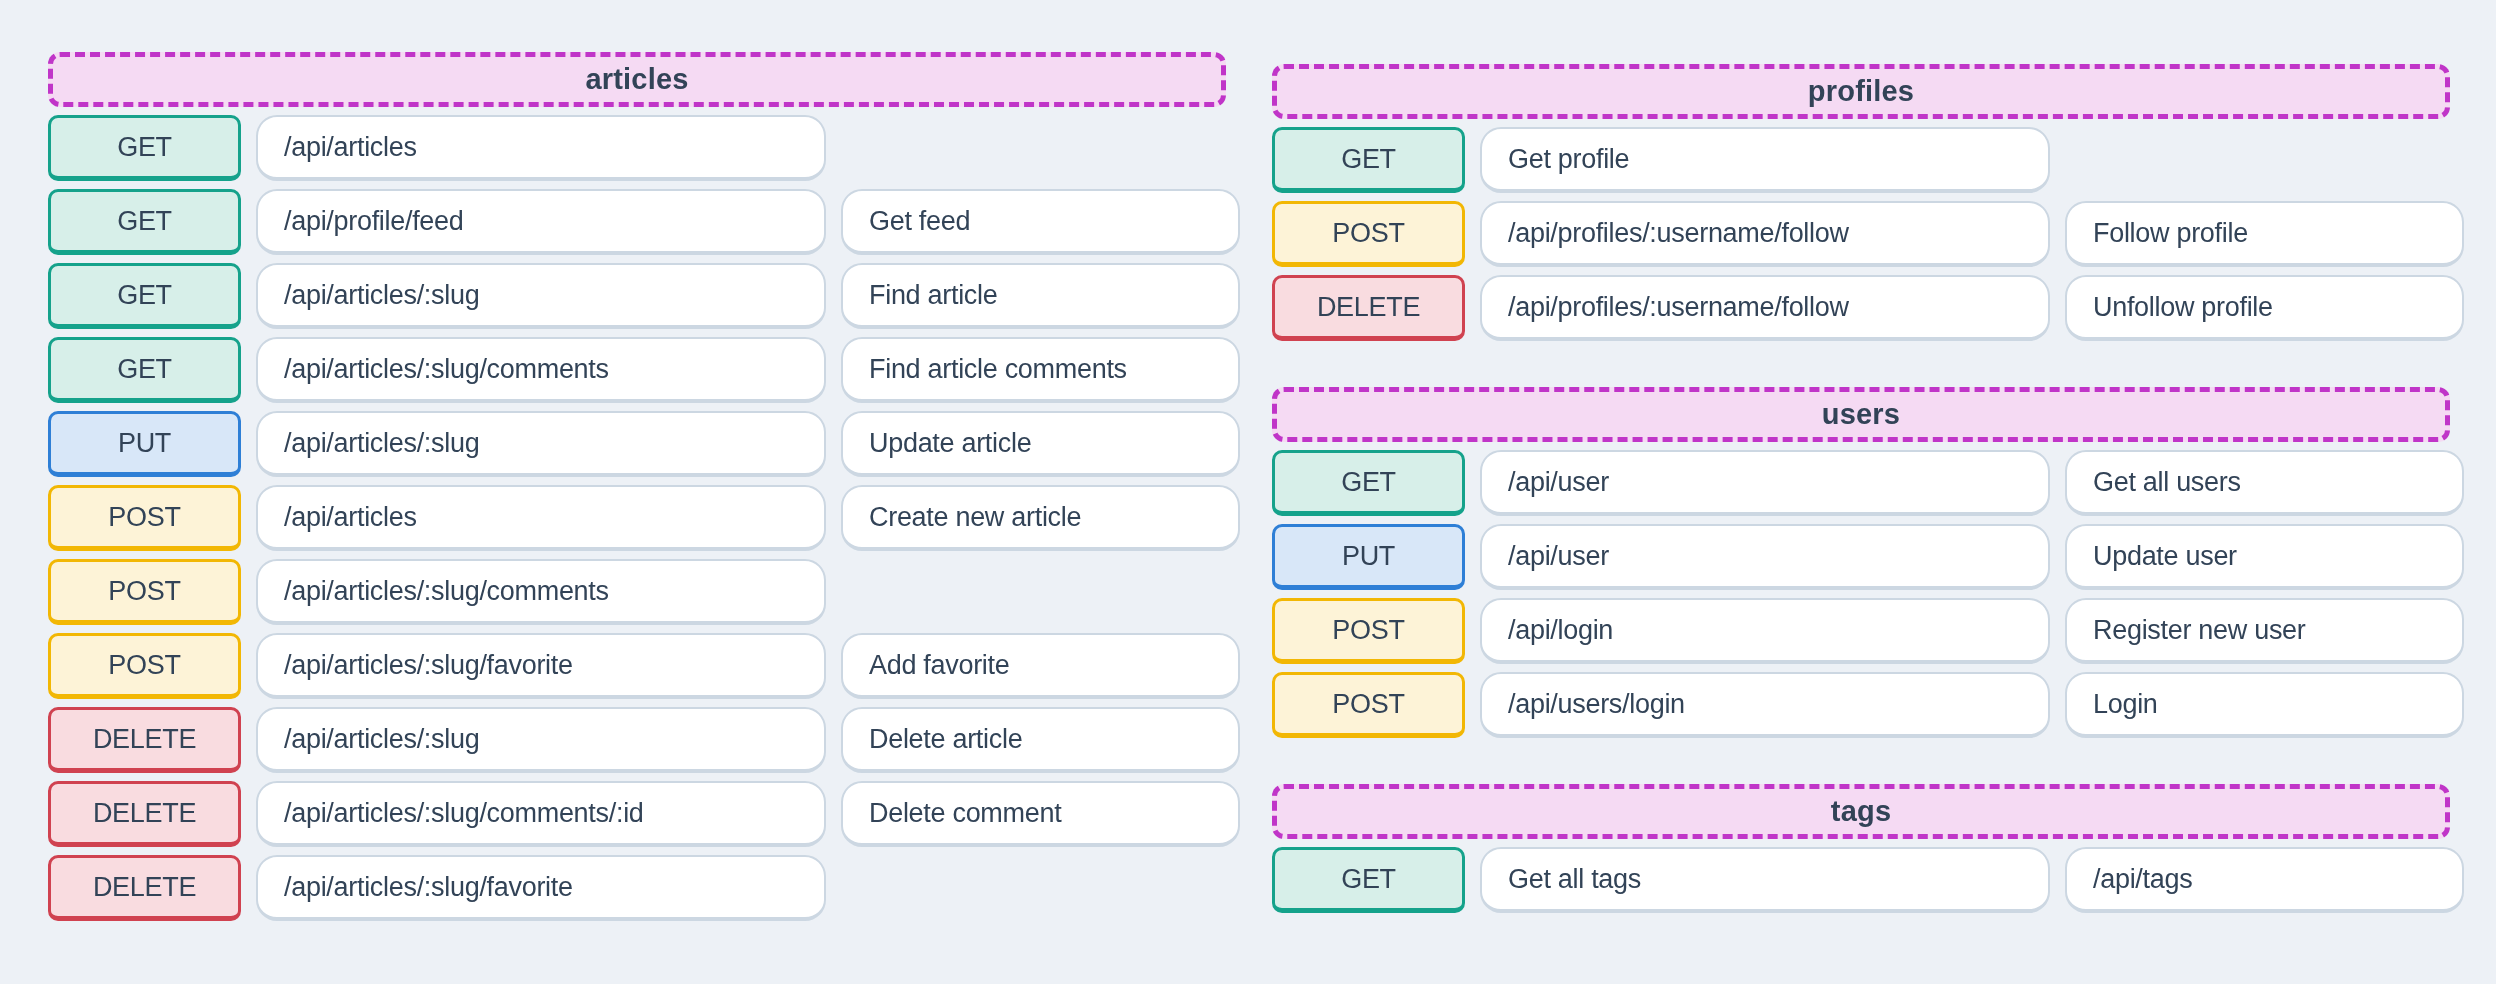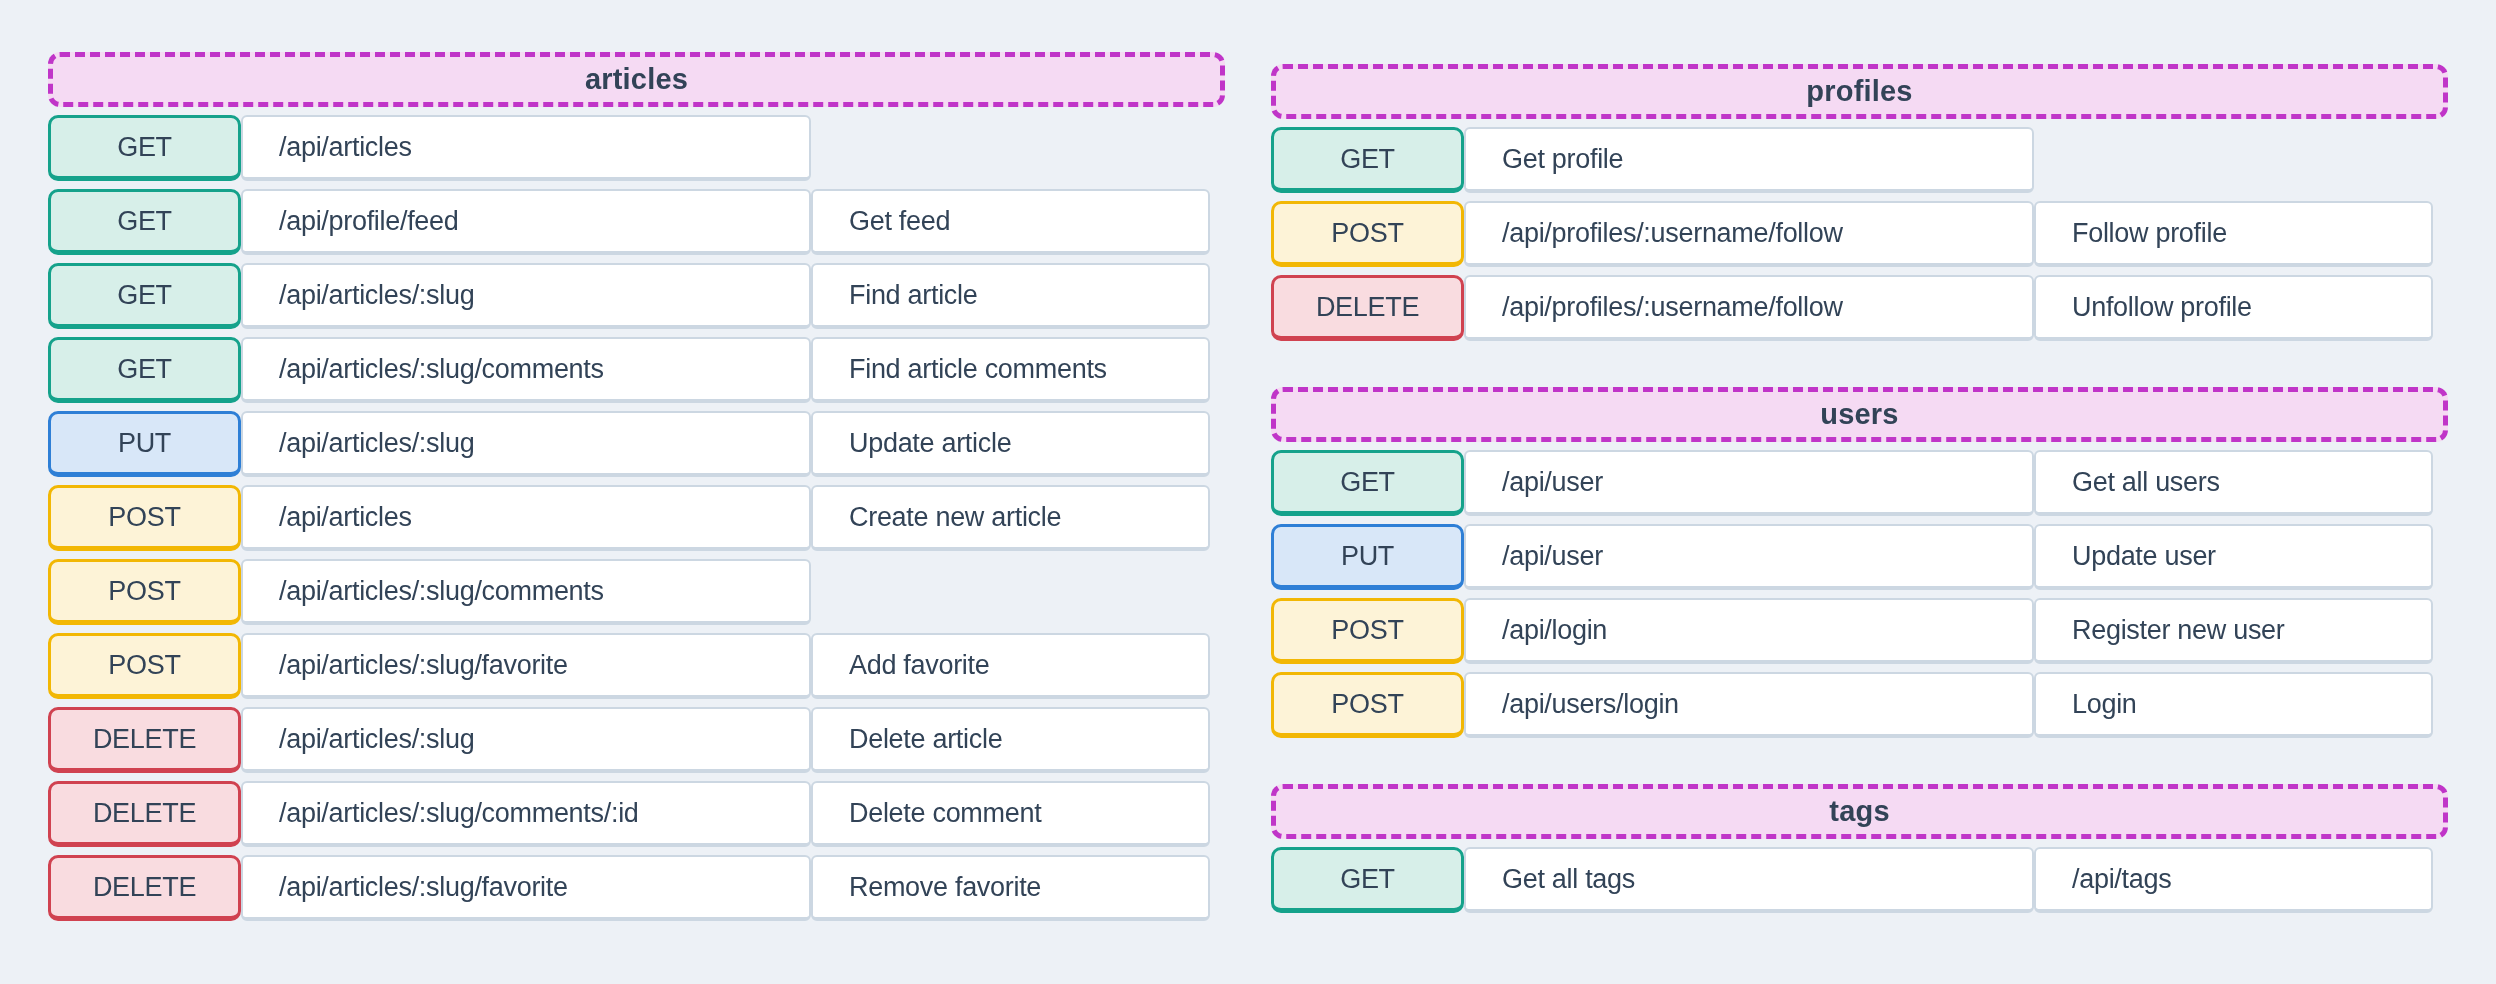--- a/index.html
+++ b/index.html
@@ -44,43 +44,43 @@
     display: flex;
     align-items: center;
     justify-content: center;
     font-size: 29px;
     font-weight: 700;
     letter-spacing: 0.2px;
   }
   .row {
     display: grid;
     grid-template-columns: 193px 570px 399px;
-    column-gap: 0;
+    column-gap: 15px;
     height: 66px;
   }
   .badge {
     box-sizing: border-box;
     border-style: solid;
     border-width: 3px 3px 5px 3px;
     border-radius: 10px;
     display: flex;
     align-items: center;
     justify-content: center;
     font-size: 27px;
     letter-spacing: -0.3px;
   }
   .cell {
     box-sizing: border-box;
     background: var(--cell-fill, #ffffff);
     border: 2px solid var(--cell-border, #ccd7e2);
     border-bottom-width: 4px;
-    border-radius: 6px;
+    border-radius: 21px;
     display: flex;
     align-items: center;
-    padding: 0 36px;
+    padding: 0 26px;
     font-size: 27px;
     letter-spacing: -0.3px;
     white-space: nowrap;
     overflow: hidden;
   }
 </style>
 </head>
 <body>
 
 <div class="canvas">
@@ -131,21 +131,20 @@
           <div class="cell">Delete article</div>
         </div>
         <div class="row">
           <div class="badge" style="background: rgb(249, 220, 224); border-color: rgb(208, 66, 80);">DELETE</div>
           <div class="cell">/api/articles/:slug/comments/:id</div>
           <div class="cell">Delete comment</div>
         </div>
         <div class="row">
           <div class="badge" style="background: rgb(249, 220, 224); border-color: rgb(208, 66, 80);">DELETE</div>
           <div class="cell">/api/articles/:slug/favorite</div>
-          <div class="cell">Remove favorite</div>
         </div>
       </div>
     </div>
   <div class="col right">
       <div class="section">
         <div class="sec-header">profiles</div>
         <div class="row">
           <div class="badge" style="background: rgb(215, 239, 233); border-color: rgb(21, 162, 139);">GET</div>
           <div class="cell">Get profile</div>
         </div>

